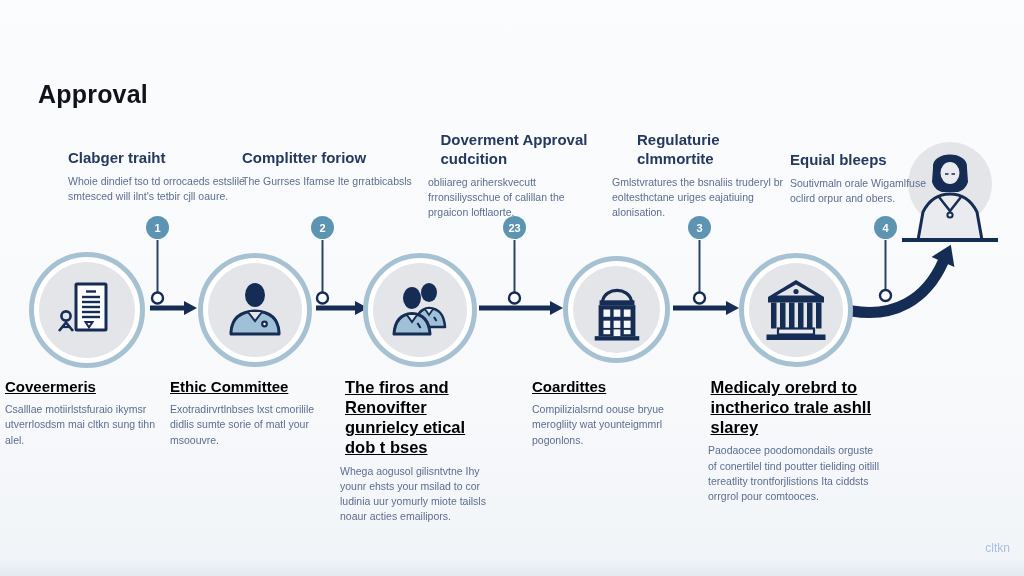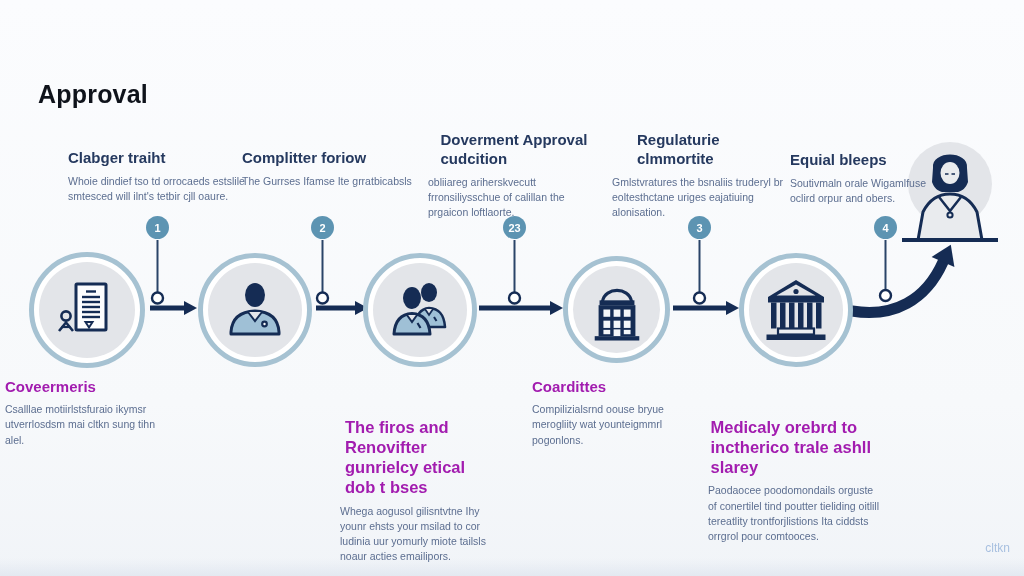--- a/index.html
+++ b/index.html
@@ -12,23 +12,23 @@
   .title {
     position:absolute; left:38px; top:54px;
     font-size:25px; font-weight:700; color:#0f131b; letter-spacing:.2px;margin-top:26px;
   }
   .top-label,.bottom-label { position:absolute; z-index:5; }
   .h-top {
     font-size:15px; font-weight:700; color:#25395f; line-height:1.25; margin:0 auto 6px;
   }
   .sub { font-size:10.5px; color:#5c6e90; line-height:1.45; }
   .h-bot {
-    font-size:15px; font-weight:700; color:#a21caf; line-height:1.28; margin:0 auto 6px;
-  }
-  .h-bot.lg { font-size:16.5px; line-height:1.22;margin-top:40px; }
+    font-size:15px; font-weight:700; color:#000000; line-height:1.28; margin:0 auto 6px;text-decoration:underline;
+  }
+  .h-bot.lg { font-size:16.5px; line-height:1.22; }
   .badge {
     position:absolute; width:23px; height:23px; border-radius:50%;
     background:#5d94b2; color:#ffffff; font-size:11px; font-weight:700;
     display:flex; align-items:center; justify-content:center; z-index:6;
   }
   .big-circle {
     position:absolute; border-radius:50%; background:#ffffff;
     border:5px solid #a6c2d2; box-sizing:border-box; z-index:4;
     display:flex; align-items:center; justify-content:center;
   }
@@ -133,20 +133,24 @@
   <div class="big-circle" style="left:198px; top:253px; width:114px; height:114px">
     <div class="disc">
       <svg width="66" height="66" viewBox="0 0 66 66">
         <ellipse cx="33" cy="18" rx="10" ry="12" fill="#152c54"></ellipse>
         <path d="M9,55 C10,40 20,34.5 33,34 C46,34.5 56,40 57,55 L57,57 L9,57 Z" fill="#9fc0d6" stroke="#152c54" stroke-width="3" stroke-linejoin="round"></path>
         <path d="M26,35 L33,44 L40,35" fill="#e3e5e9" stroke="#152c54" stroke-width="2"></path>
         <circle cx="42.5" cy="47" r="3.4" fill="#152c54"></circle>
         <circle cx="42.5" cy="47" r="1.2" fill="#ffffff"></circle>
       </svg>
     </div>
+  </div>
+  <div class="bottom-label" style="left:170px; top:377px; width:158px">
+    <div class="h-bot">Ethic Committee</div>
+    <div class="sub">Exotradirvrtlnbses lxst cmorilile didlis sumte sorie of matl your msoouvre.</div>
   </div>
 
   <div class="top-label" style="left:428px; top:131px; width:175px">
     <div class="h-top" style="max-width:150px">Doverment Approval cudcition</div>
     <div class="sub">obliiareg ariherskvecutt frronsiliysschue of calillan the prgaicon loftlaorte.</div>
   </div>
   <div class="badge" style="left:503px; top:216px">23</div>
   <div class="big-circle" style="left:363px; top:253px; width:114px; height:114px">
     <div class="disc">
       <svg width="66" height="66" viewBox="0 0 66 66">

